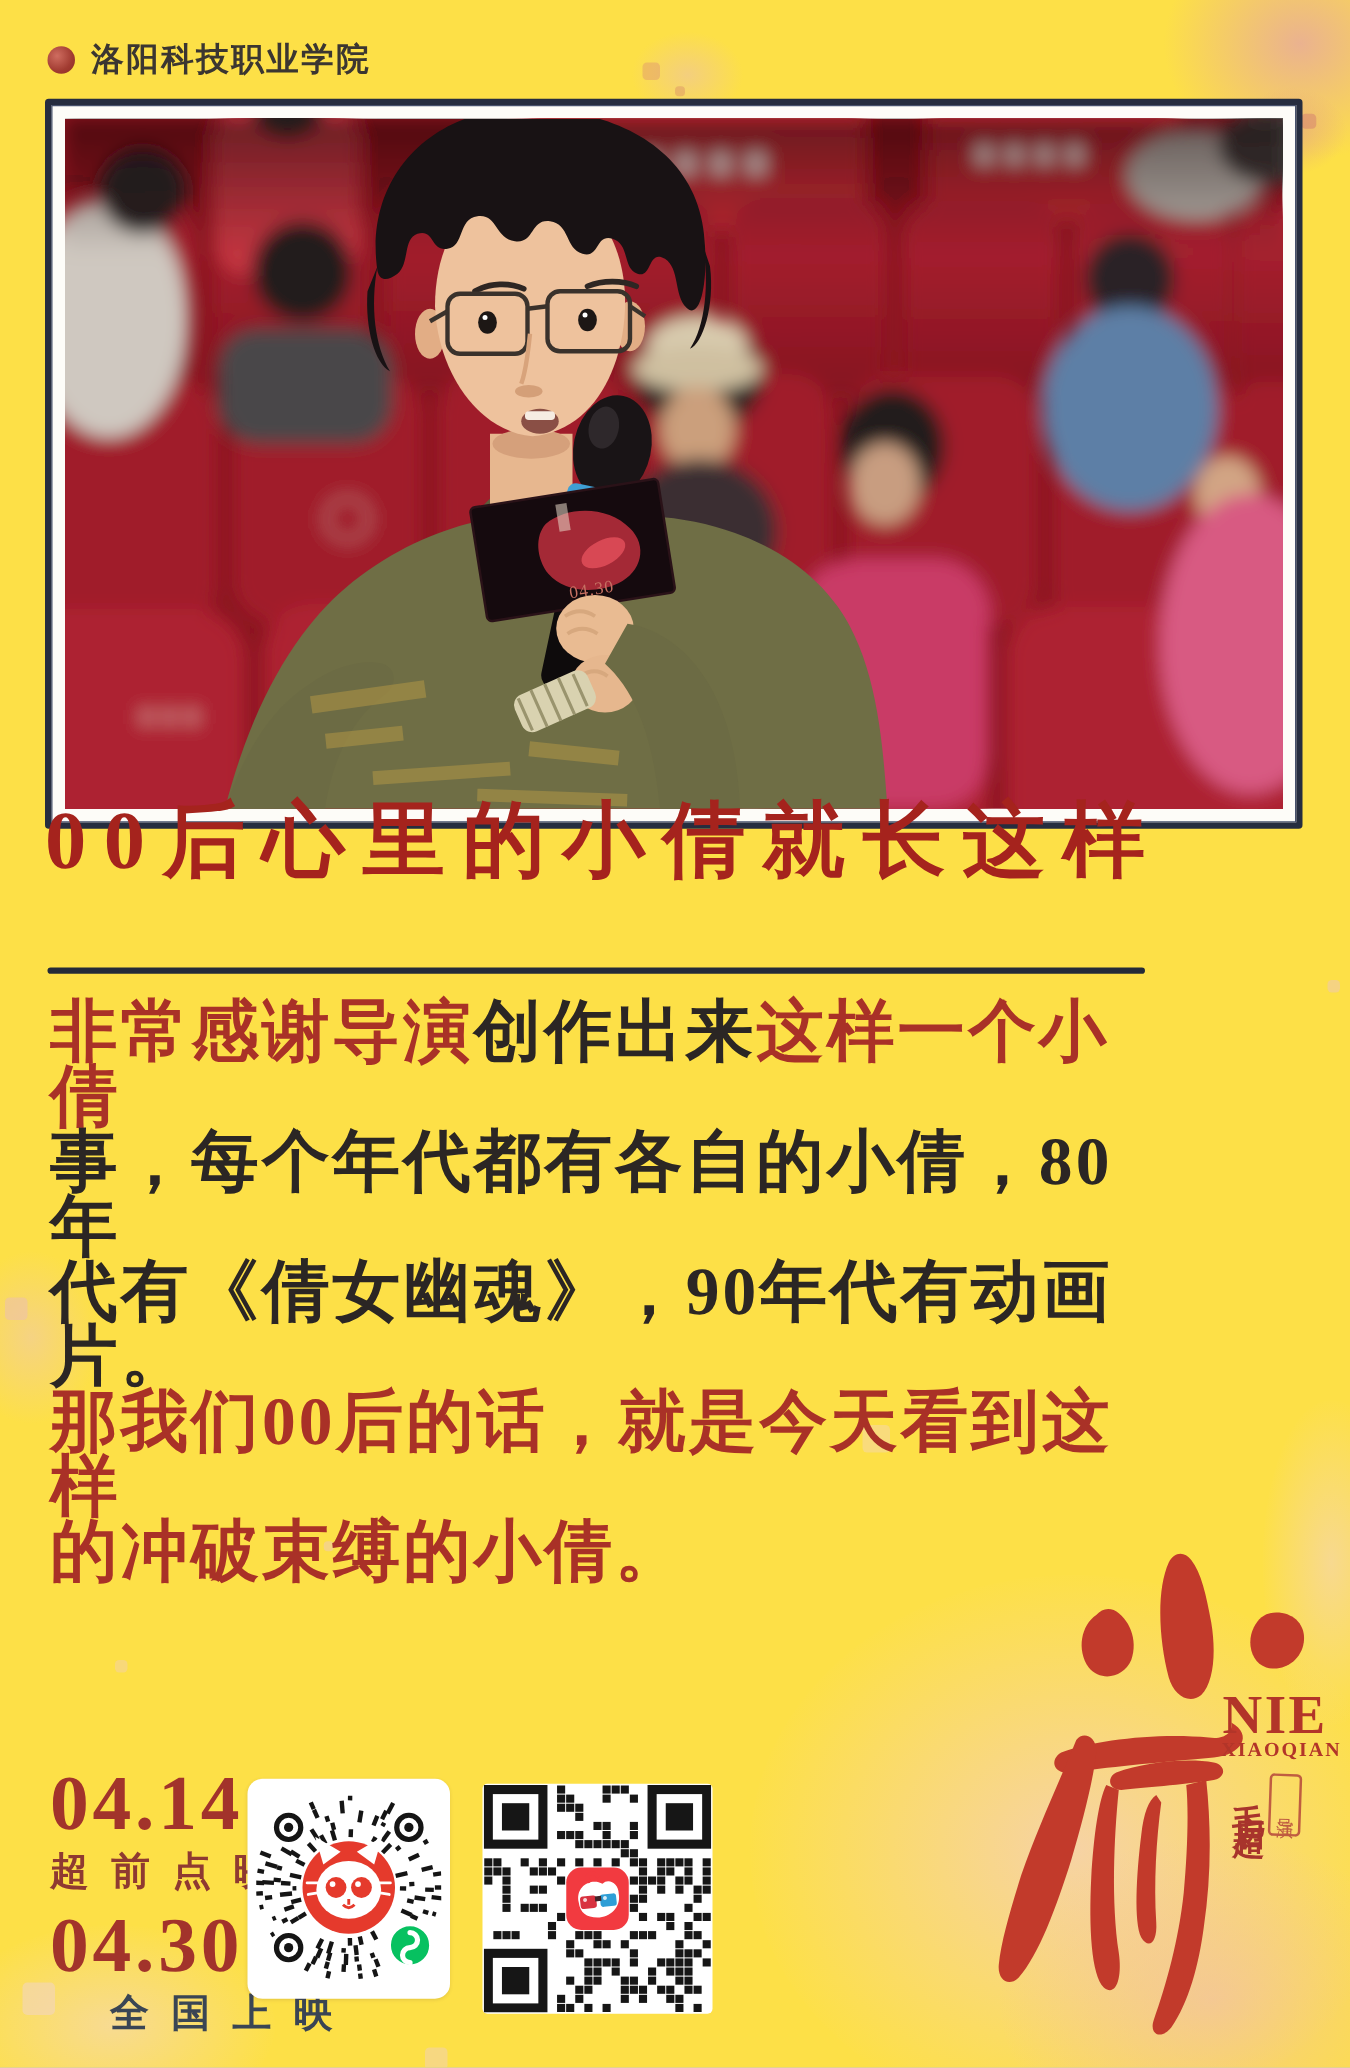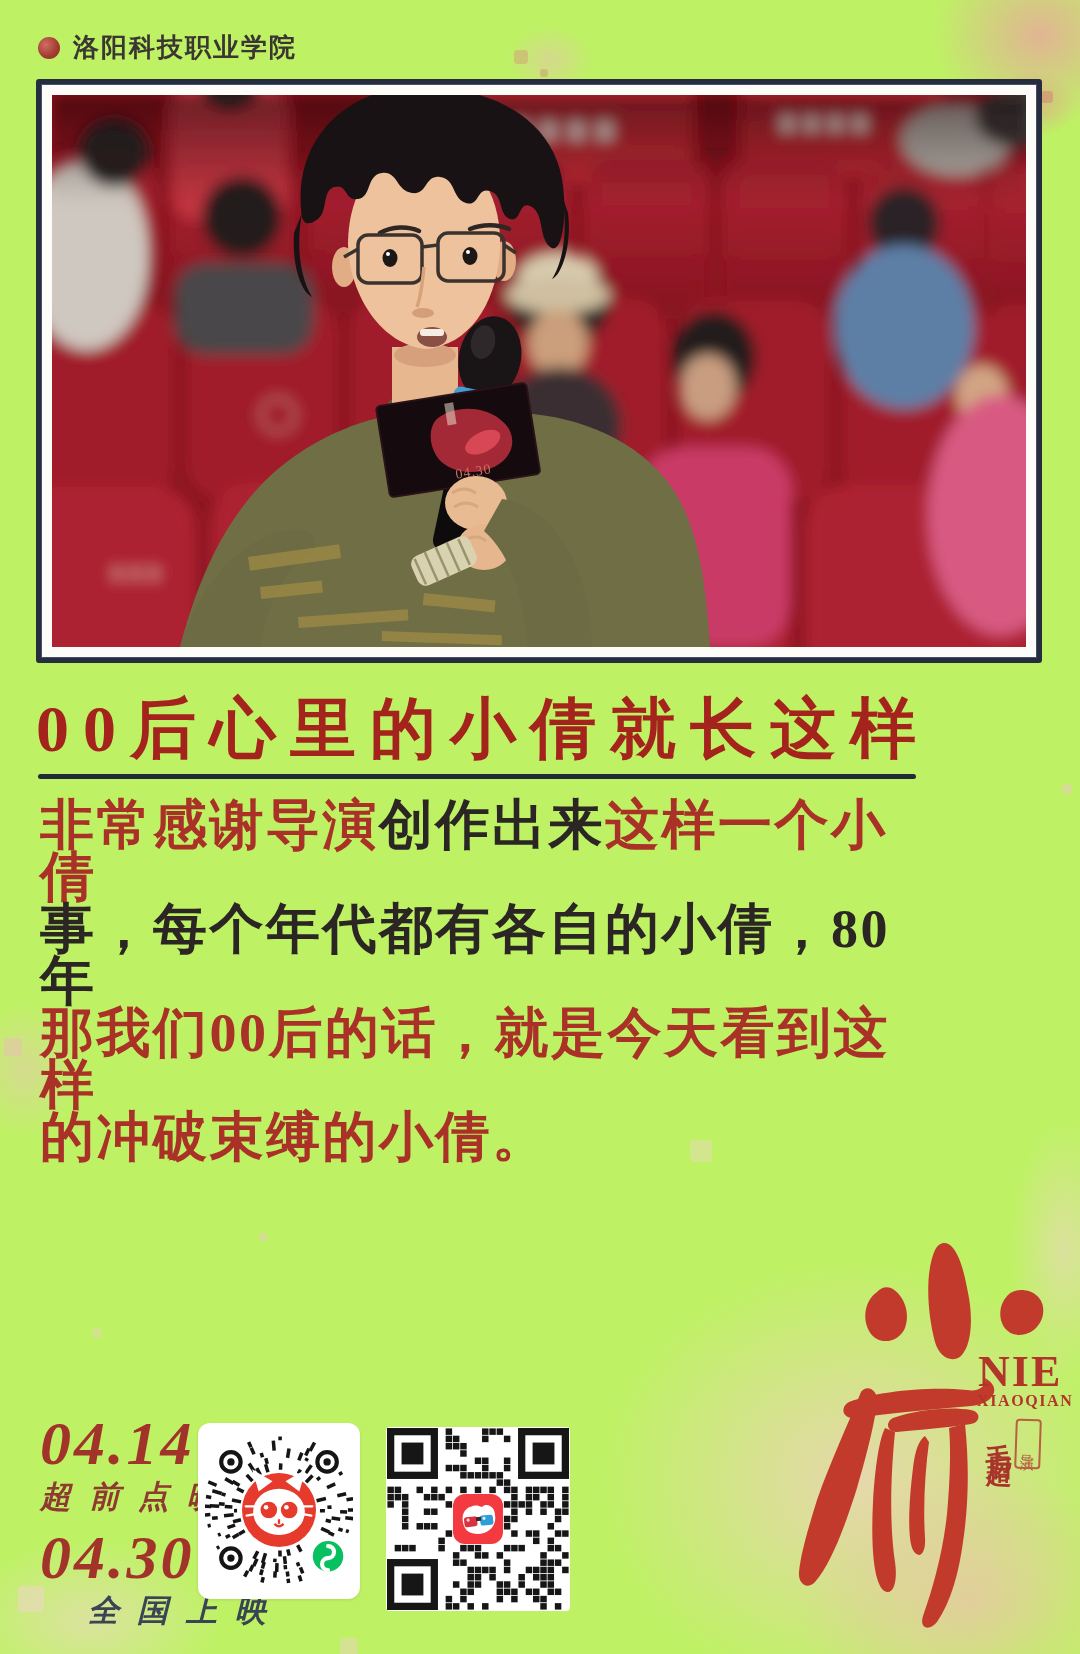--- a/index.html
+++ b/index.html
@@ -1,47 +1,47 @@
 <!DOCTYPE html>
 <html><head>
 <meta charset="utf-8">
 <style>
   html,body{margin:0;padding:0;background:#cfc9bf;}
   .poster{position:relative;width:1080px;height:1654px;margin:0 auto;overflow:hidden;
-    background:#bef264;font-family:"Liberation Serif","DejaVu Serif",serif;}
+    background:#fde047;font-family:"Liberation Serif","DejaVu Serif",serif;}
   .splotch{position:absolute;border-radius:50%;pointer-events:none;}
   .speckles{position:absolute;left:0;top:0;width:2px;height:2px;border-radius:50%;background:transparent;
     box-shadow:520px 56px 0 6px rgba(214,130,118,.35), 543px 72px 0 3px rgba(205,110,98,.3),
       1046px 96px 0 5px rgba(209,120,110,.45), 12px 1046px 0 8px rgba(236,190,182,.5),
       1066px 788px 0 4px rgba(238,198,190,.5), 262px 1236px 0 3px rgba(238,200,192,.5),
       700px 1150px 0 10px rgba(243,213,205,.4), 96px 1332px 0 4px rgba(240,205,198,.4),
       30px 1598px 0 12px rgba(242,212,205,.5), 348px 1646px 0 8px rgba(240,206,199,.45);}
   
   .hdr-left{position:absolute;left:38px;top:30px;display:flex;align-items:center;gap:13px;}
   .hdr-dot{width:22px;height:22px;border-radius:50%;
     background:radial-gradient(circle at 35% 35%, #cf6d60, #a13b31 60%, #8c2c24);}
   .hdr-school{font-size:26px;letter-spacing:2px;color:#3b3631;font-weight:600;}
   .hdr-right{position:absolute;right:36px;top:30px;font-size:26px;letter-spacing:1px;
     color:#b2352a;font-weight:700;}
   
   .photo-frame{position:absolute;left:36px;top:79px;width:1006px;height:584px;box-sizing:border-box;
     background:#fdfcf8;border:5px solid #262d3f;border-radius:3px;padding:11px;
     box-shadow:inset 0 0 0 1px #46506b;}
   .photo-frame svg{display:block;width:974px;height:552px;}
   
-  .headline{position:absolute;left:36px;top:692px;margin:0;font-size:66px;line-height:74px;
+  .headline{position:absolute;left:36px;top:636px;margin:0;font-size:66px;line-height:74px;
     font-weight:700;letter-spacing:14px;color:#a5231d;white-space:nowrap;}
   .rule{position:absolute;left:38px;top:774px;width:878px;height:5px;background:#242b38;border-radius:3px;}
   
   .bodytext{position:absolute;left:40px;top:799px;width:880px;}
   .bodytext p{margin:0;font-size:54px;line-height:52px;letter-spacing:2.5px;font-weight:600;}
   .t-red{color:#a93127;}
   .t-dark{color:#2b2624;}
   
-  .release{position:absolute;left:40px;top:1412px;font-style:italic;}
+  .release{position:absolute;left:40px;top:1412px;}
   .rel-date{font-size:62px;line-height:62px;font-weight:700;color:#a2332b;letter-spacing:3px;}
   .rel-label{font-size:31px;line-height:34px;font-weight:700;letter-spacing:18px;margin-top:6px;}
   .lbl-red{color:#8f3a31;}
   .lbl-navy{color:#3a4554;margin-left:48px;}
   .rel-date.second{margin-top:12px;}
   
   .qr-maoyan{position:absolute;left:198px;top:1423px;width:162px;height:176px;background:#ffffff;
     border-radius:12px;box-shadow:0 1px 3px rgba(90,60,50,.15);}
   .qr-maoyan svg{display:block;margin:7px auto 0;}
   .qr-tpp{position:absolute;left:386px;top:1427px;width:184px;height:184px;background:#ffffff;border-radius:4px;}
@@ -249,20 +249,21 @@
       </g>
     </svg>
   </figure>
 
   <h1 class="headline">00后心里的小倩就长这样</h1>
   <div class="rule"></div>
 
   <div class="bodytext">
     <p><span class="t-red">非常感谢导演</span><span class="t-dark">创作出来</span><span class="t-red">这样一个小倩</span></p>
     <p class="t-dark">事，每个年代都有各自的小倩，80年</p>
+    <p class="t-dark">代有《倩女幽魂》，90年代有动画片。</p>
     <p class="t-red">那我们00后的话，就是今天看到这样</p>
     <p class="t-red">的冲破束缚的小倩。</p>
   </div>
 
   <div class="release">
     <div class="rel-date">04.14</div>
     <div class="rel-label lbl-red">超前点映</div>
     <div class="rel-date second">04.30</div>
     <div class="rel-label lbl-navy">全国上映</div>
   </div>

